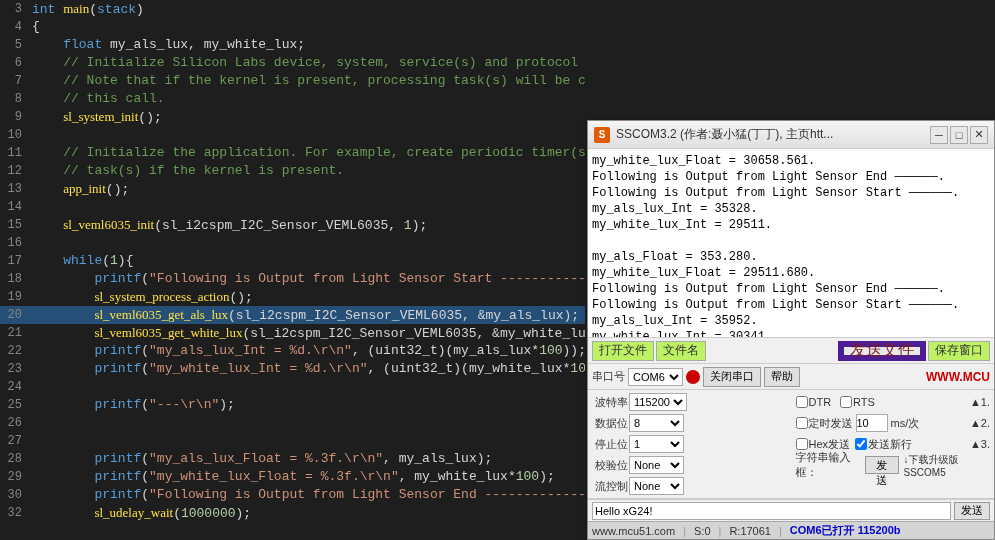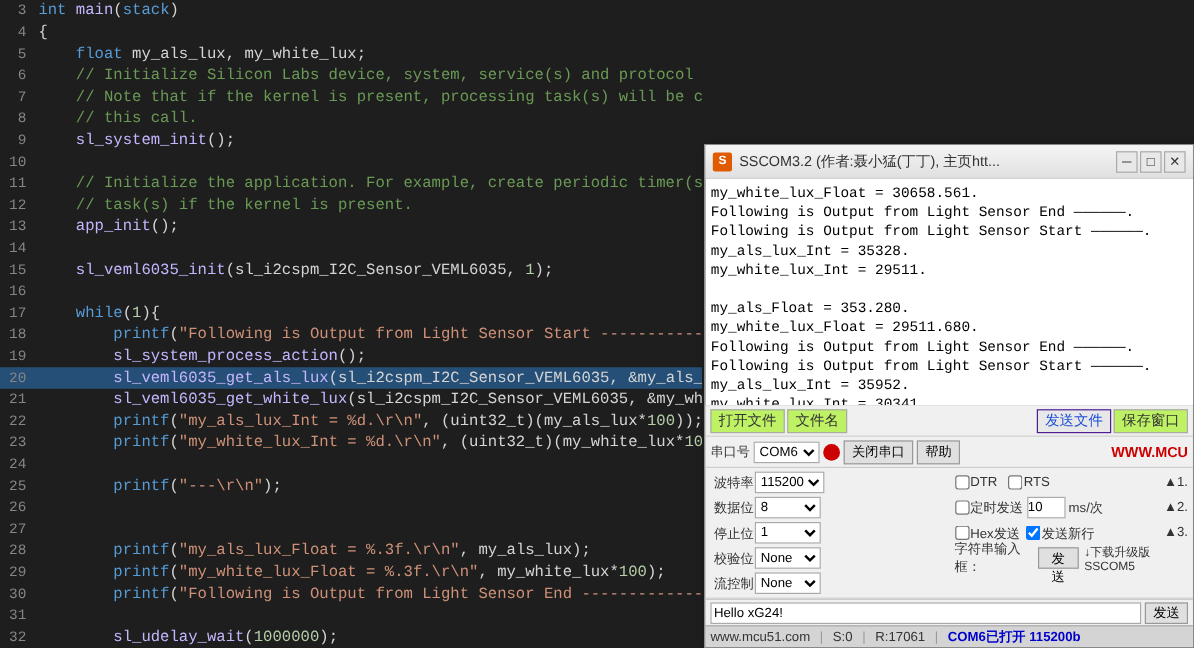--- a/index.html
+++ b/index.html
@@ -46,21 +46,21 @@
       padding-left: 4px;
       font-size: 13px;
     }
 
     .line-highlighted {
       background: #264f78;
     }
 
     
     .kw { color: #569cd6; }
-    .fn { color: #c4b5fd; }
+    .fn { color: #fde047; font-family: Liberation Serif, serif; }
     .str { color: #ce9178; }
     .comment { color: #6a9955; }
     .num { color: #b5cea8; }
 
     
     #serial-window {
       position: absolute;
       left: 587px;
       top: 120px;
       width: 408px;
@@ -157,25 +157,25 @@
       cursor: pointer;
       color: #333;
       height: 20px;
       display: flex;
       align-items: center;
     }
 
     .toolbar-btn-right {
       margin-left: auto;
       background: #e8e8e8;
-      border: 1px solid #4c1d95;
+      border: 6px solid #4c1d95;
       padding: 1px 6px;
-      font-size: 12px;
+      font-size: 16px;
       cursor: pointer;
-      color: #1d4ed8;
+      color: #7f1d1d;
       height: 20px;
       display: flex;
       align-items: center;
     }
 
     .ctrl-row {
       display: flex;
       align-items: center;
       height: 20px;
       gap: 1px;
@@ -310,21 +310,20 @@
       <div class="code-line"><span class="line-number">21</span><span class="line-content">        <span class="fn">sl_veml6035_get_white_lux</span>(sl_i2cspm_I2C_Sensor_VEML6035, &amp;my_white_lux);</span></div>
       <div class="code-line"><span class="line-number">22</span><span class="line-content">        <span class="kw">printf</span>(<span class="str">"my_als_lux_Int = %d.\r\n"</span>, (uint32_t)(my_als_lux*<span class="num">100</span>));</span></div>
       <div class="code-line"><span class="line-number">23</span><span class="line-content">        <span class="kw">printf</span>(<span class="str">"my_white_lux_Int = %d.\r\n"</span>, (uint32_t)(my_white_lux*<span class="num">100</span>));</span></div>
       <div class="code-line"><span class="line-number">24</span><span class="line-content"></span></div>
       <div class="code-line"><span class="line-number">25</span><span class="line-content">        <span class="kw">printf</span>(<span class="str">"---\r\n"</span>);</span></div>
       <div class="code-line"><span class="line-number">26</span><span class="line-content"></span></div>
       <div class="code-line"><span class="line-number">27</span><span class="line-content"></span></div>
       <div class="code-line"><span class="line-number">28</span><span class="line-content">        <span class="kw">printf</span>(<span class="str">"my_als_lux_Float = %.3f.\r\n"</span>, my_als_lux);</span></div>
       <div class="code-line"><span class="line-number">29</span><span class="line-content">        <span class="kw">printf</span>(<span class="str">"my_white_lux_Float = %.3f.\r\n"</span>, my_white_lux*<span class="num">100</span>);</span></div>
       <div class="code-line"><span class="line-number">30</span><span class="line-content">        <span class="kw">printf</span>(<span class="str">"Following is Output from Light Sensor End -----------------.\r\n"</span>);</span></div>
-      <div class="code-line"><span class="line-number">31</span><span class="line-content"></span></div>
       <div class="code-line"><span class="line-number">32</span><span class="line-content">        <span class="fn">sl_udelay_wait</span>(<span class="num">1000000</span>);</span></div>
     </div>
 </div>
 
 <div id="serial-window">
 
   <div id="serial-titlebar">
     <div id="serial-title-icon">S</div>
     <span id="serial-title-text">SSCOM3.2 (作者:聂小猛(丁丁), 主页htt...</span>
     <div class="title-btn">─</div>

